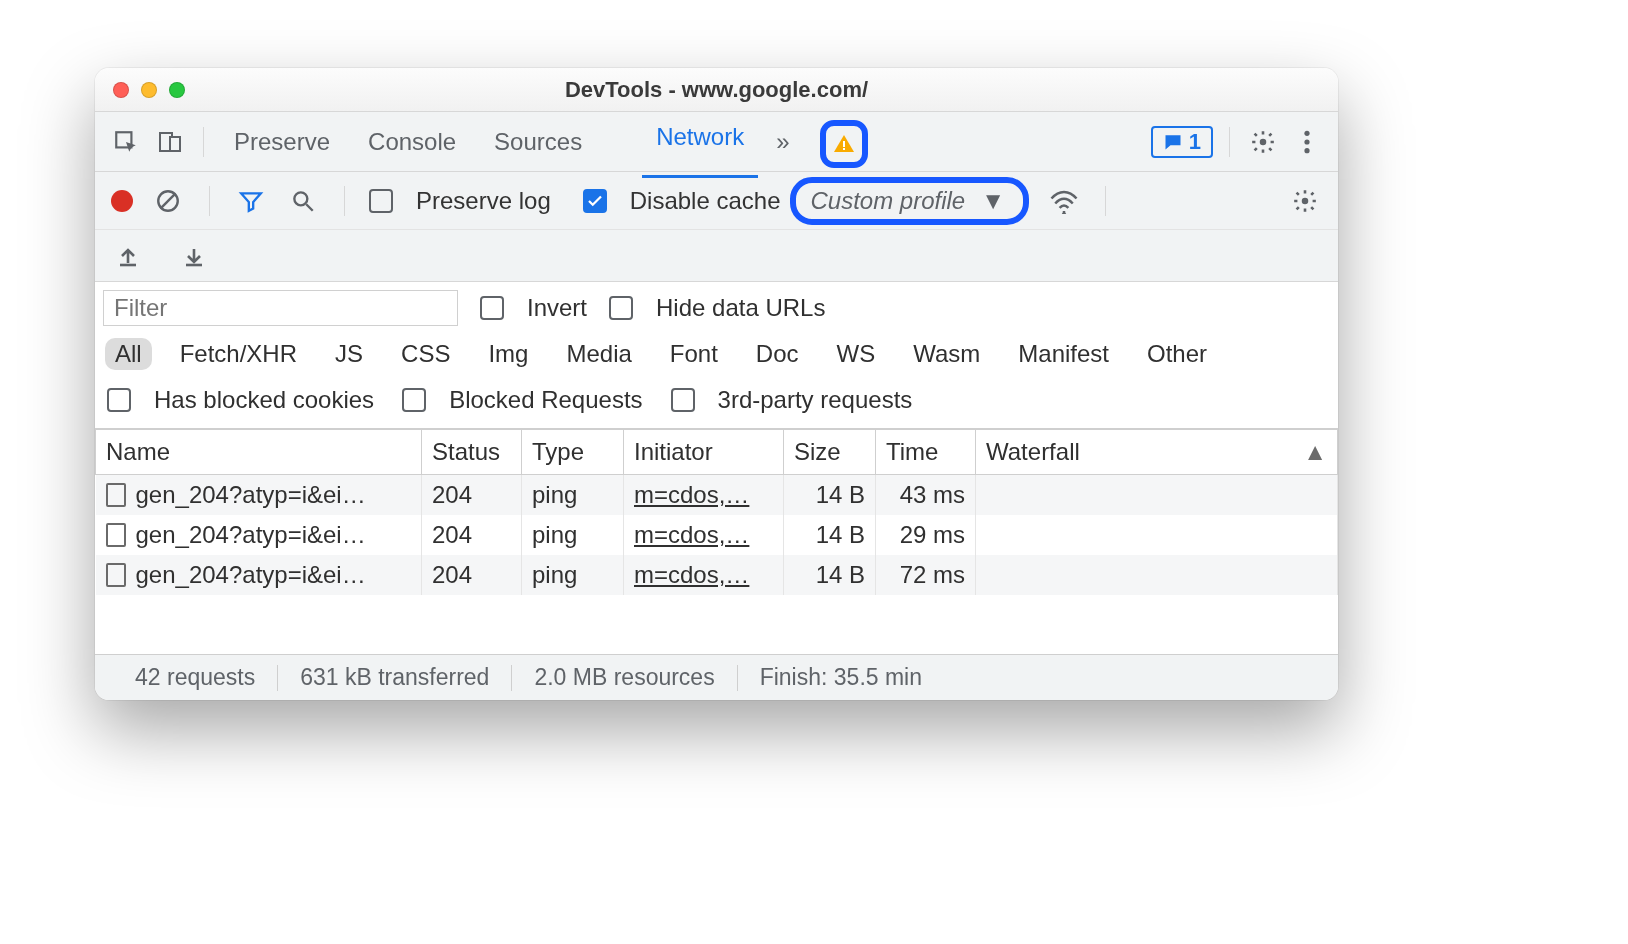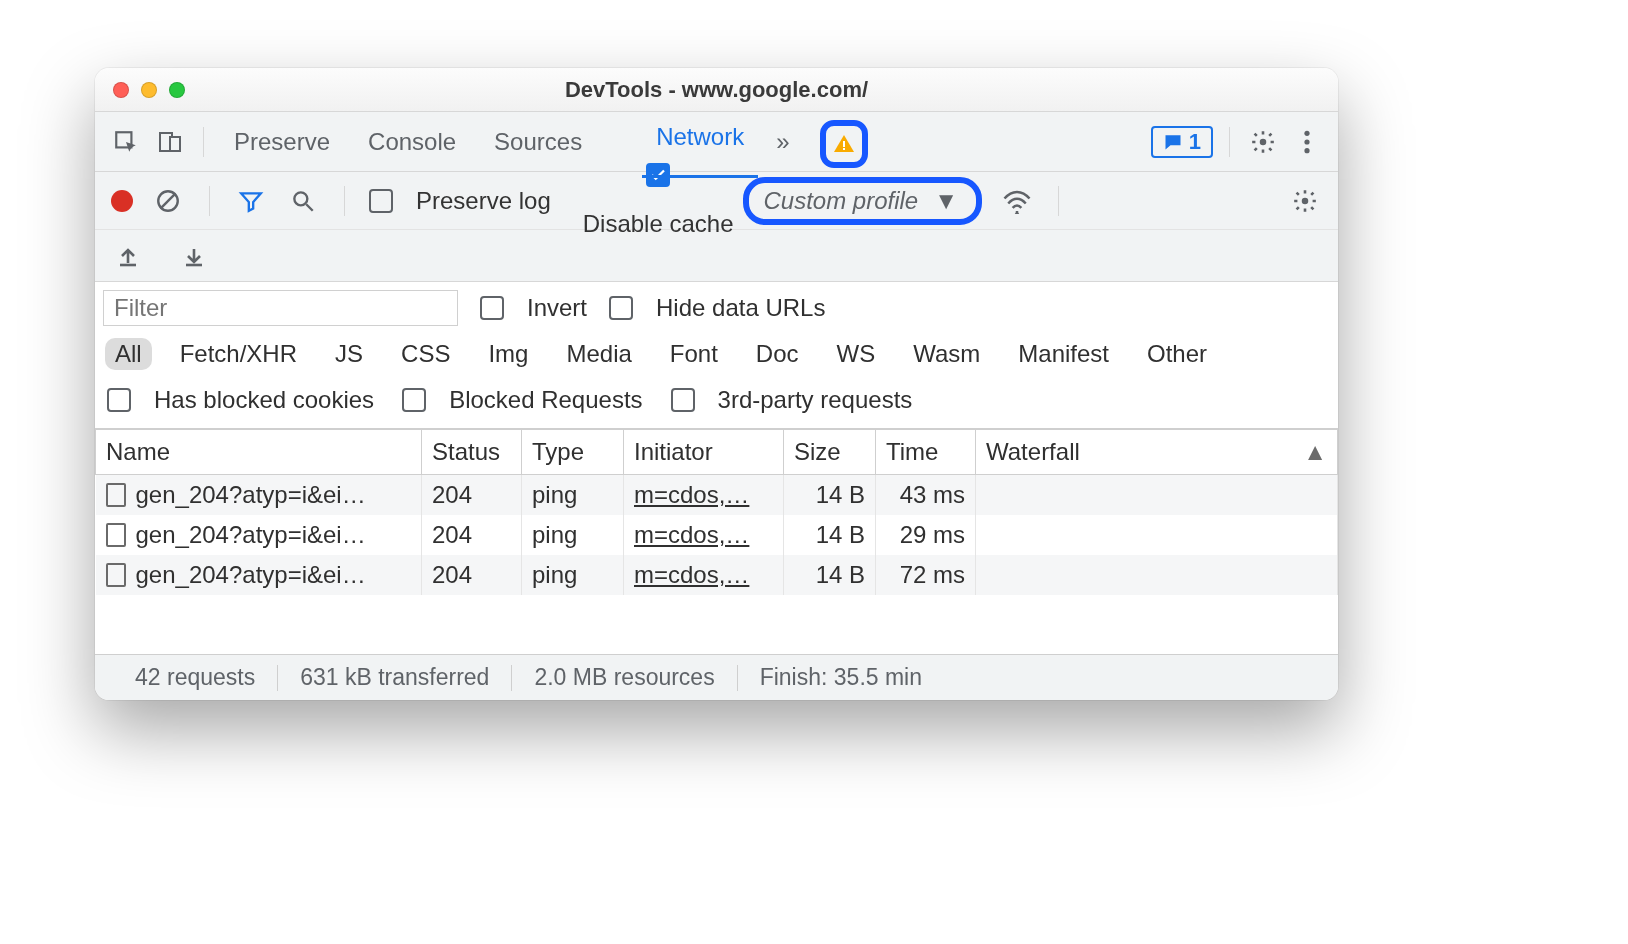--- a/index.html
+++ b/index.html
@@ -177,21 +177,21 @@
       <svg width="26" height="26" viewBox="0 0 24 24">
             <circle cx="10" cy="10" r="6" fill="none" stroke="#5f6368" stroke-width="2.2"></circle>
             <line x1="15" y1="15" x2="21" y2="21" stroke="#5f6368" stroke-width="2.2"></line>
           </svg>
     </div>
     <div class="vdiv"></div>
     <label class="cbwrap">
       <span class="cb"></span>
       <span>Preserve log</span>
     </label>
-    <label class="cbwrap" style="margin-left:14px;flex-direction:column;">
+    <label class="cbwrap" style="margin-left:14px;">
       <span class="cb checked">
         <svg width="18" height="18" viewBox="0 0 24 24">
               <path d="M4 12l5 5L20 6" fill="none" stroke="#fff" stroke-width="3"></path>
             </svg>
       </span>
       <span>Disable cache</span>
     </label>
     <div class="profile-dd" style="margin-left:-8px;">
       <span>Custom profile</span>
       <span class="caret">▼</span>

